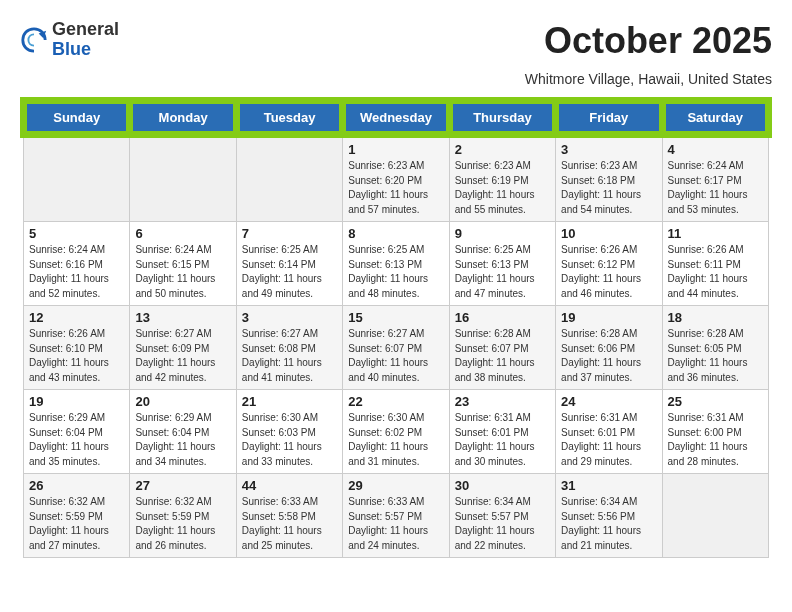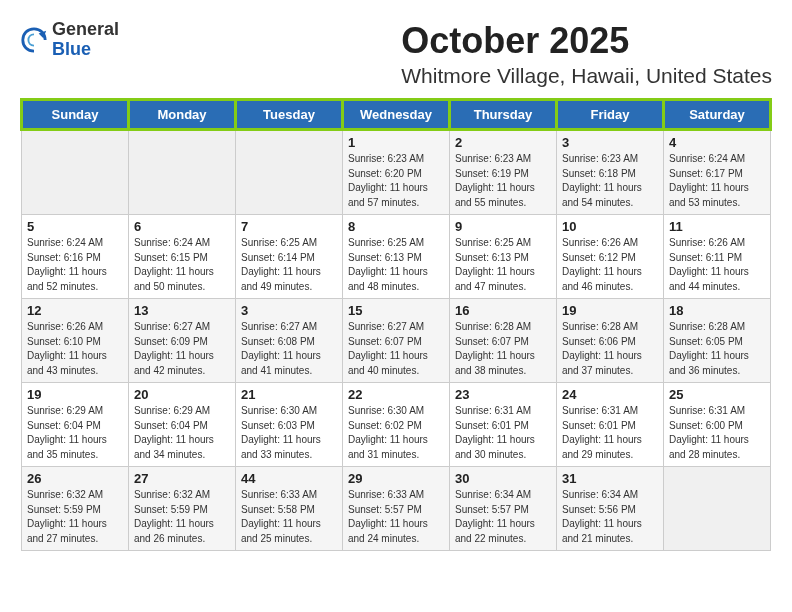--- a/index.html
+++ b/index.html
@@ -26,43 +26,44 @@
       font-weight: bold;
       line-height: 1.1;
     }
     .logo-general { color: #333; }
     .logo-blue { color: #1a5fb4; }
     .logo-icon {
       width: 28px;
       height: 28px;
     }
     .title-block {
+      text-align: right;
     }
     .month-title {
       font-size: 36px;
       font-weight: bold;
       color: #222;
     }
     .location {
-      font-size: 21px;
+      font-size: 14px;
       color: #333;
-      margin-top: 2px;
+      margin-top: 9px;
     }
     .calendar {
       width: 100%;
       border-collapse: collapse;
       border: 1px solid #ccc;
     }
     .calendar th {
       background: #2a6db5;
       color: #fff;
       padding: 6px 4px;
       font-size: 13px;
       text-align: center;
-      border: 3px solid #84cc16;
+      border: 7px solid #84cc16;
     }
     .calendar td {
       vertical-align: top;
       border: 1px solid #ccc;
       padding: 4px 5px;
       width: calc(100% / 7);
       min-height: 80px;
       font-size: 10.5px;
       color: #333;
       background: #fff;

